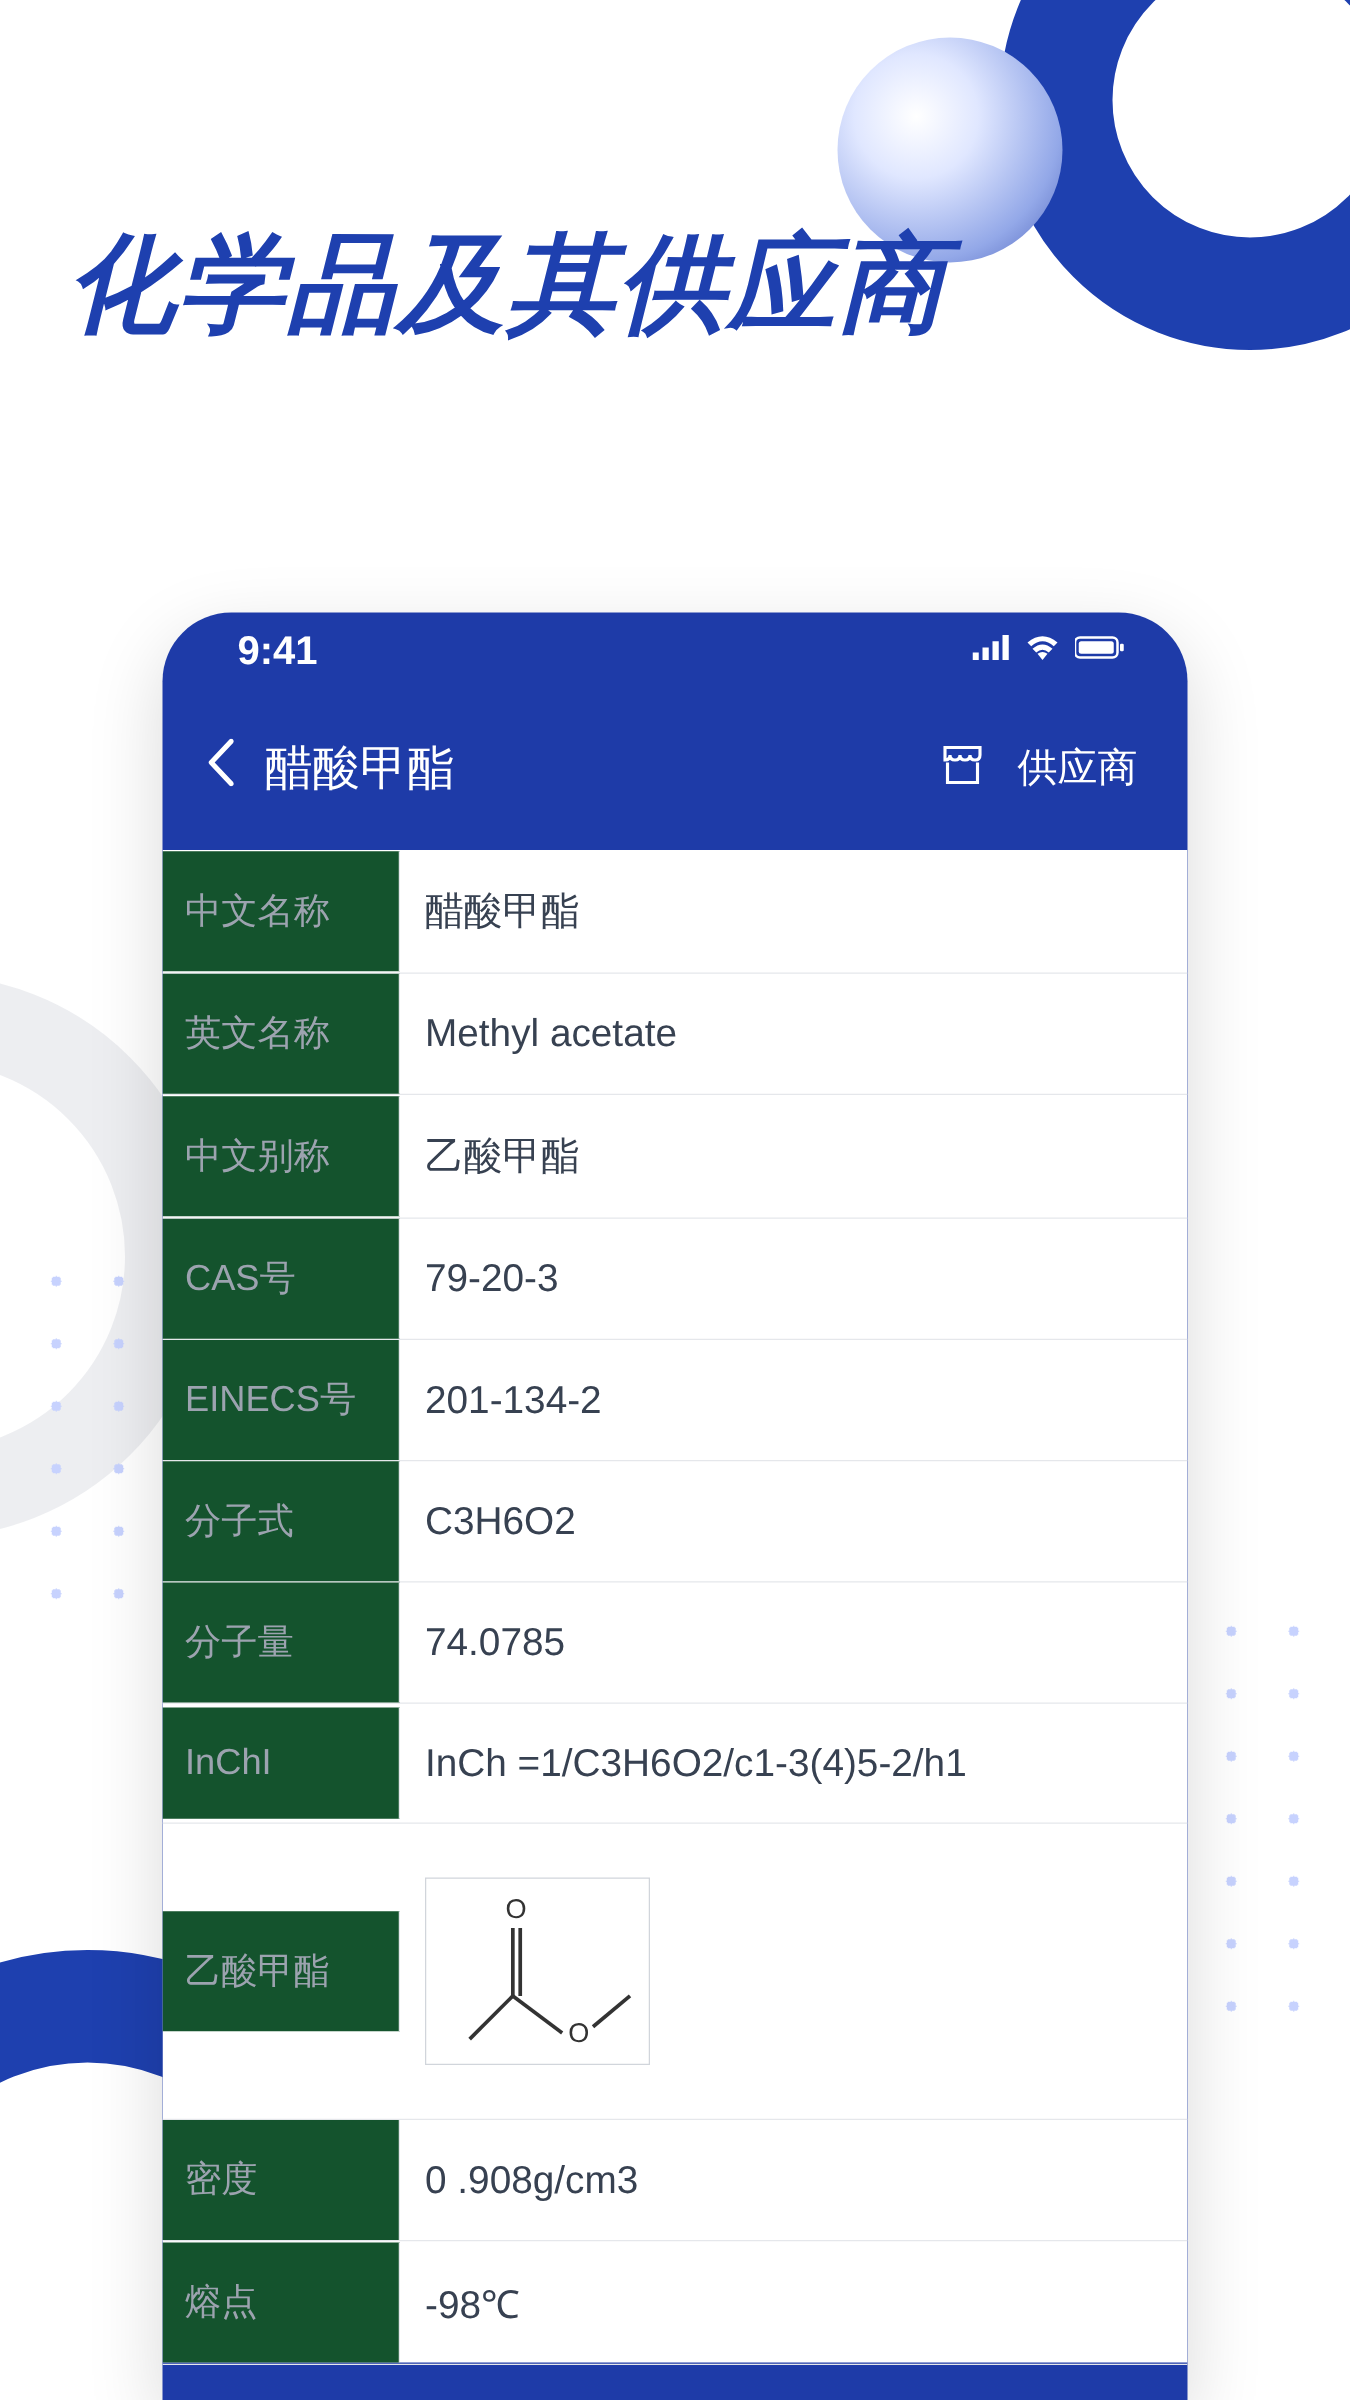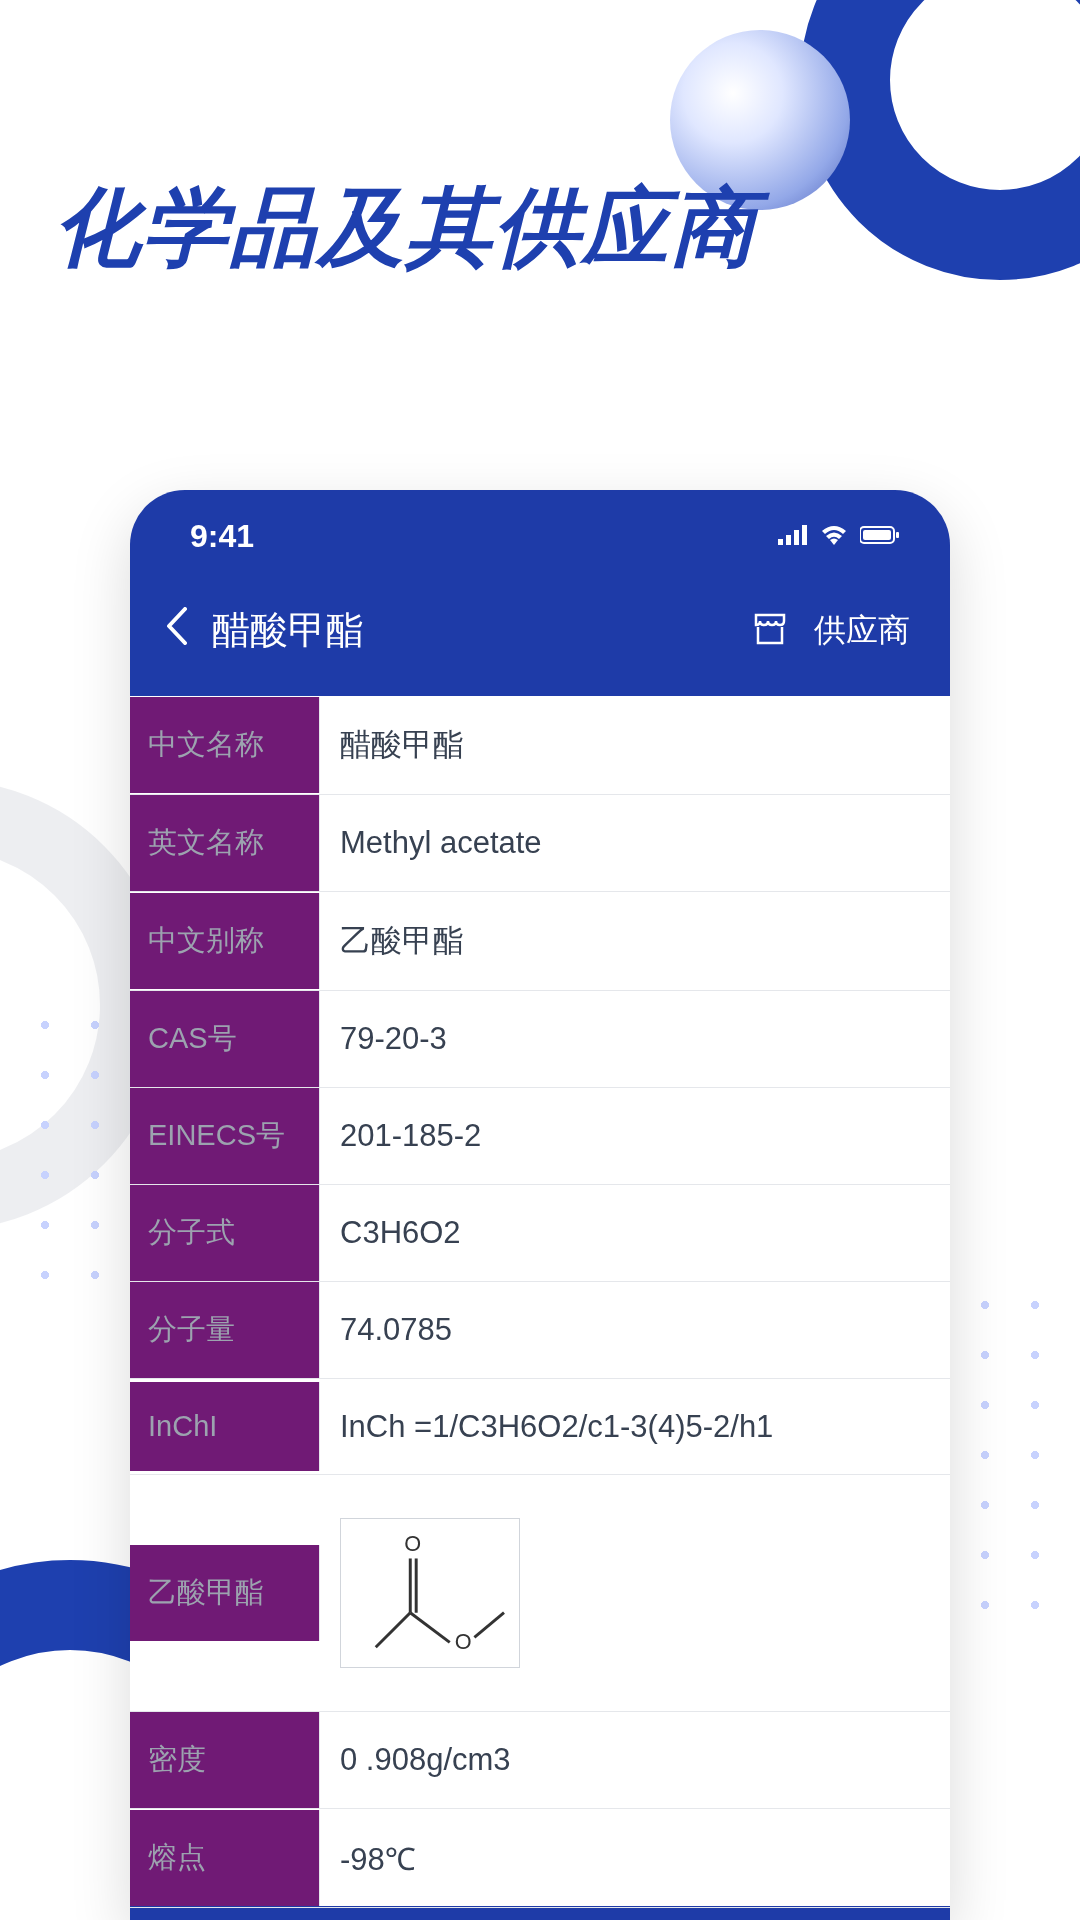--- a/index.html
+++ b/index.html
@@ -119,21 +119,21 @@
       border-radius: 55px 55px 0 0;
       z-index: 3;
       overflow: hidden;
       box-shadow: 0 20px 60px rgba(0,0,0,0.15);
     }
     
     .status-bar {
       display: flex;
       justify-content: space-between;
       align-items: center;
-      padding: 28px 50px 10px 60px;
+      padding: 12px 50px 10px 60px;
       color: #ffffff;
     }
     
     .status-time {
       font-size: 32px;
       font-weight: 600;
     }
     
     .status-icons {
       display: flex;
@@ -195,21 +195,21 @@
       border-bottom: 1px solid #e5e7eb;
       min-height: 96px;
       align-items: center;
     }
     
     .detail-label {
       width: 190px;
       padding: 28px 18px;
       color: #9ca3af;
       font-size: 29px;
-      background: #701a75;
+      background: #14532d;
       border-right: 1px solid #e5e7eb;
       height: 100%;
       display: flex;
       align-items: center;
       flex-shrink: 0;
     }
     
     .detail-value {
       flex: 1;
       padding: 28px 20px;
@@ -315,21 +315,21 @@
     <div class="detail-row">
       <div class="detail-label">中文别称</div>
       <div class="detail-value">乙酸甲酯</div>
     </div>
     <div class="detail-row">
       <div class="detail-label">CAS号</div>
       <div class="detail-value">79-20-3</div>
     </div>
     <div class="detail-row">
       <div class="detail-label">EINECS号</div>
-      <div class="detail-value">201-185-2</div>
+      <div class="detail-value">201-134-2</div>
     </div>
     <div class="detail-row">
       <div class="detail-label">分子式</div>
       <div class="detail-value">C3H6O2</div>
     </div>
     <div class="detail-row">
       <div class="detail-label">分子量</div>
       <div class="detail-value">74.0785</div>
     </div>
     <div class="detail-row">

